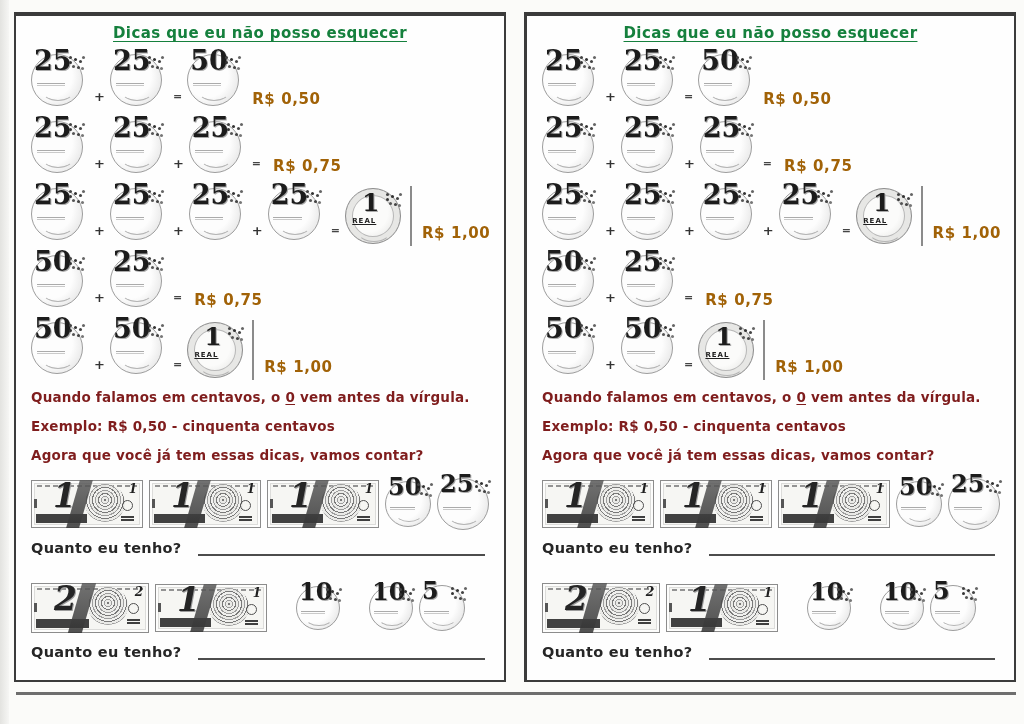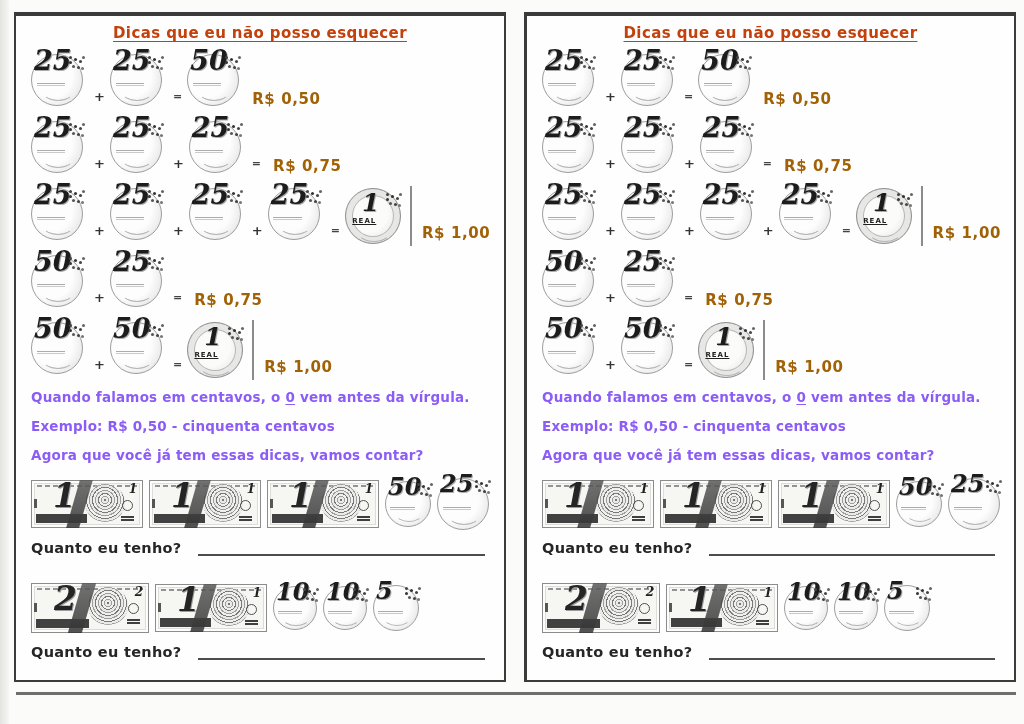--- a/index.html
+++ b/index.html
@@ -23,21 +23,21 @@
     background:#fefefe;
     border:2px solid #3b3b3b; border-top-width:4px;
     padding:8px 13px 6px 13px;
   }
   .panel.left  { left:14px; }
   .panel.right { left:524px; border-left-width:3px; }
 
   .title {
     text-align:center; font-size:15px; font-weight:700; letter-spacing:.4px;
     text-decoration:underline; text-underline-offset:3px;
-    margin:0 0 12px 0; color:#c2410c;
+    margin:0 0 12px 0; color:#15803d;
   }
 
   
   .tip-row { display:flex; align-items:flex-start; height:58px; margin:2px 0 9px 2px; }
   .op { align-self:flex-end; font-size:13px; font-weight:700; color:#333;
         margin:0 5px 9px 5px; line-height:1; }
   .op.eq { font-size:11px; margin-bottom:10px; color:#444; }
   .result-label { align-self:flex-end; margin:0 0 4px 7px; font-size:15px;
         font-weight:700; letter-spacing:.6px; white-space:nowrap; color:#a16207; }
   .vdivider { align-self:flex-start; width:2px; height:60px; background:#8b8b8b;
@@ -51,21 +51,21 @@
   }
   .coin::after { 
     content:""; position:absolute; left:21%; top:50%; width:58%; height:38%;
     border:1px solid #b4b4b4; border-top:none;
     border-left-color:transparent; border-right-color:transparent;
     border-radius:50%;
   }
   .coin-num {
     position:absolute; top:-7px; left:3px;
     font-family:"DejaVu Serif","Liberation Serif",serif;
-    font-style:italic; font-weight:700; font-size:27px; line-height:1;
+    font-weight:700; font-size:27px; line-height:1;
     color:#1c1c1c; text-shadow:1px 1px 0 #aaa;
   }
   .coin-dots { position:absolute; top:7px; right:11px; width:3px; height:3px;
     border-radius:50%; background:#333;
     box-shadow: 5px -3px 0 #333, 10px -1px 0 #444, 3px 4px 0 #555,
                 8px 5px 0 #444, 13px -5px 0 #666, 0px -5px 0 #444, 12px 6px 0 #777; }
   .coin-line { position:absolute; left:11%; top:56%; width:54%; height:1px;
     background:#ababab; box-shadow:0 2px 0 rgba(160,160,160,.55); }
 
   
@@ -107,31 +107,31 @@
     border:1.5px solid #4f4f4f; border-radius:50%; }
   .bill-bars { position:absolute; right:8px; top:35px; width:13px; height:2px;
     background:#3f3f3f; box-shadow:0 3px 0 #3f3f3f; }
   .bill-strip { position:absolute; left:4px; bottom:4px; width:46%; height:9px;
     background:#414141; }
   .bill-edge { position:absolute; left:2px; top:40%; width:3px; height:9px;
     background:#565656; }
 
   
   .line { font-size:13.5px; font-weight:700; letter-spacing:.2px;
-    margin:0 0 13px 2px; color:#8b5cf6; }
+    margin:0 0 13px 2px; color:#7f1d1d; }
   .line .u { text-decoration:underline; text-underline-offset:2px; }
 
   
   .exercise { margin:2px 0 0 2px; }
   .money-row { display:flex; align-items:center; gap:6px; height:56px;
     margin-bottom:8px; }
   .money-row .coin { margin-right:0; }
   .money-row .coin[data-value="50"] { width:46px; height:46px; }
   .money-row .coin[data-value="25"] { width:52px; height:52px; }
-  .money-row .coin[data-value="10"] { width:44px; height:44px; }
+  .money-row .coin[data-value="10"] { width:44px; height:44px;margin-left:23px; }
   .money-row .coin[data-value="5"]  { width:46px; height:46px; }
   .money-row .coin .coin-num { font-size:24px; top:-6px; }
   .question { display:flex; align-items:flex-end; gap:16px;
     font-size:14.5px; font-weight:700; letter-spacing:.3px;
     margin:0 2px 24px 0; color:#262626; }
   .question .q { white-space:nowrap; }
   .answer-line { flex:1; height:1.1em; border-bottom:2px solid #4c4c4c;
     margin-right:4px; }
 </style>
 </head>

